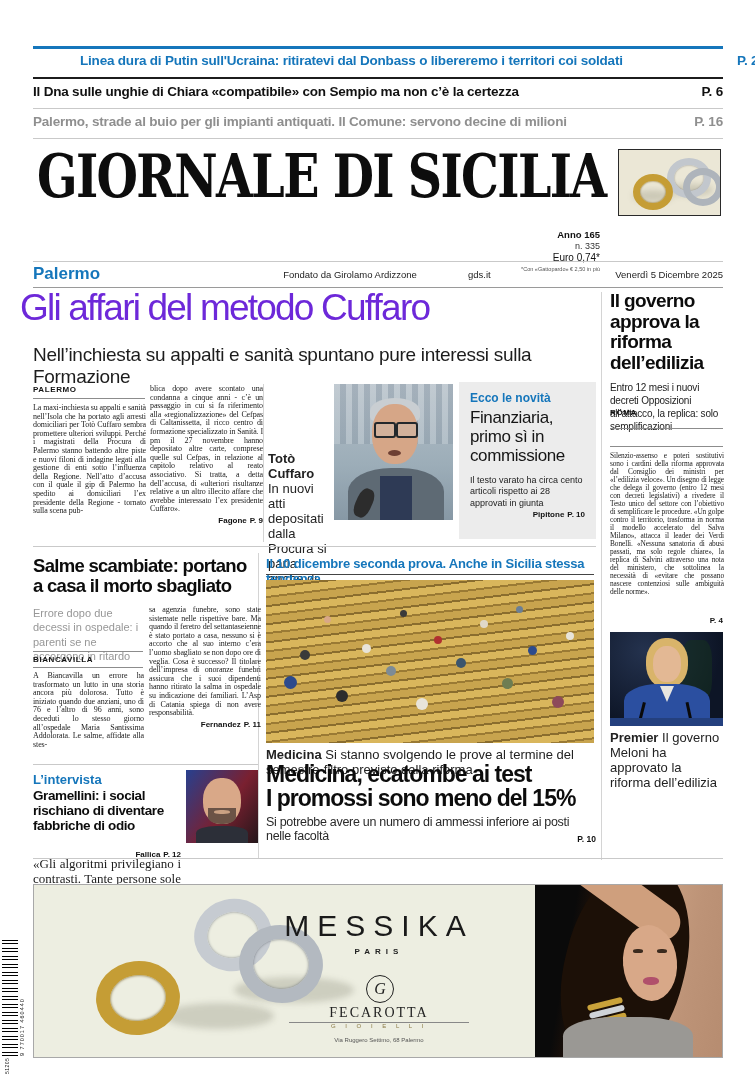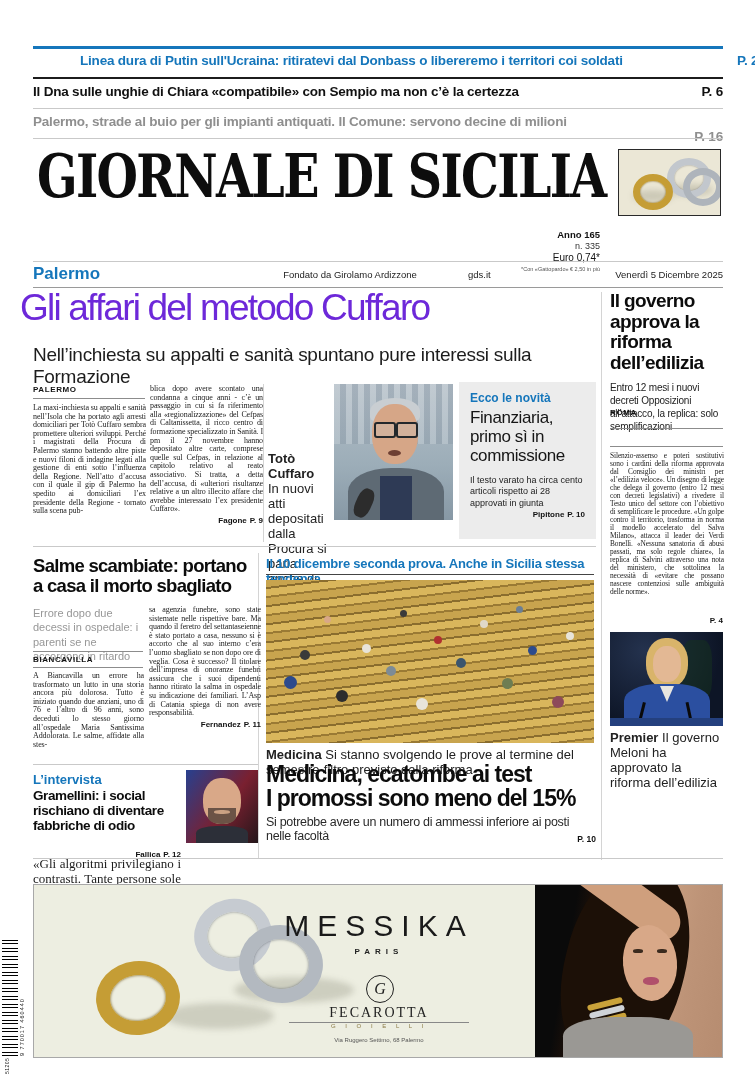--- a/index.html
+++ b/index.html
@@ -5,21 +5,21 @@
   html,body{margin:0;padding:0;background:#ffffff;}
   #page{position:relative;width:755px;height:1080px;background:#fff;overflow:hidden;
         font-family:"Liberation Sans",sans-serif;color:#111;}
   .abs{position:absolute;}
   .rule{position:absolute;background:#c9c9c9;height:1px;}
   .rule-dark{background:#1c1c1c;height:2px;}
   .rule-blue{background:#1576bb;height:3px;}
   .serif{font-family:"Liberation Serif",serif;text-align:justify;color:#1b1b1b;}
   .kicker{font-weight:bold;font-size:8px;letter-spacing:.6px;color:#111;}
   .blue{color:#1576bb;}
-  .gray{color:#8f8f8f;flex-direction:column;}
+  .gray{color:#8f8f8f;}
   .byline{font-weight:bold;font-size:8px;text-align:right;}
   .byline .pg{margin-left:3px;}
   
   .teaser{position:absolute;left:33px;width:690px;font-weight:bold;font-size:13.5px;letter-spacing:-.2px;display:flex;justify-content:space-between;}
   .teaser .pg{flex:0 0 auto;text-align:right;}
   
   #mast-title{position:absolute;left:37px;top:143px;font-family:"DejaVu Serif",serif;font-weight:bold;
       font-size:58px;line-height:64px;letter-spacing:-2px;color:#0d0d0d;transform:scaleX(.82) scaleY(1.04);transform-origin:left top;white-space:nowrap;}
   #thumb{position:absolute;left:618px;top:149px;width:101px;height:65px;background:#ebe7d6;border:1.5px solid #2a2a2a;overflow:hidden;}
   .ring{position:absolute;border-radius:50%;}

